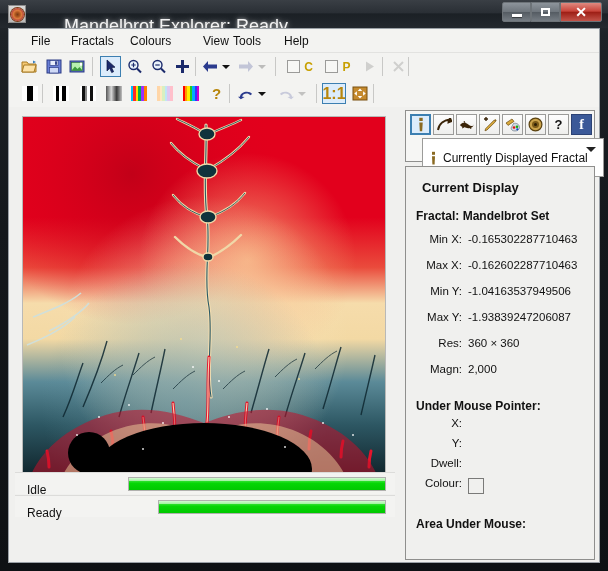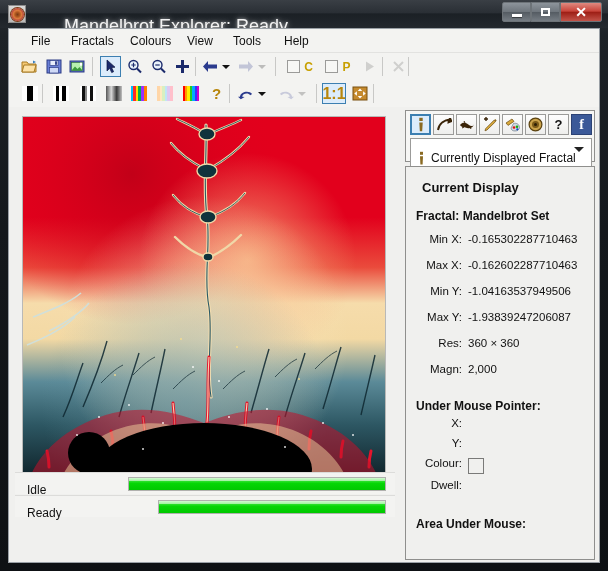--- a/index.html
+++ b/index.html
@@ -118,21 +118,21 @@
     background:#f6f6f4;border:1px solid #8f8f8d;box-sizing:border-box;
   }
   .ibtn{
     position:absolute;top:3px;width:21px;height:21px;
     background:linear-gradient(to bottom,#fdfdfd,#eeeeec);
     border:1px solid #9b9b99;box-sizing:border-box;
     display:flex;align-items:center;justify-content:center;
   }
   .ibtn.sel{border:2px solid #3c7fb1;background:#dcecfb;}
   #combo{
-    position:absolute;left:4px;top:27px;width:182px;height:39px;
+    position:absolute;left:16px;top:27px;width:182px;height:39px;
     background:#fff;border:1px solid #9b9b99;box-sizing:border-box;
     display:flex;align-items:center;text-align:right;
   }
   #combo .ctext{font-size:12px;color:#111;margin-left:5px;}
   #combo .carrow{position:absolute;right:7px;top:8px;
     width:0;height:0;border-left:5px solid transparent;border-right:5px solid transparent;border-top:5px solid #222;}
   #infobox{
     position:absolute;left:2px;top:57px;width:190px;height:394px;
     background:#f0f0ee;border:1px solid #8f8f8d;box-sizing:border-box;
     padding:8px 0 0 0;overflow:hidden;
@@ -170,21 +170,21 @@
       <div class="x">✕</div>
     </div>
   </div>
 
   <div id="client">
 
     <div id="menubar">
       <div class="menu-item" style="left:16px;"><span>File</span></div>
       <div class="menu-item" style="left:56px;"><span>Fractals</span></div>
       <div class="menu-item" style="left:115px;"><span>Colours</span></div>
-      <div class="menu-item" style="left:172px;"><span>View</span></div>
+      <div class="menu-item" style="left:188px;"><span>View</span></div>
       <div class="menu-item" style="left:218px;"><span>Tools</span></div>
       <div class="menu-item" style="left:269px;"><span>Help</span></div>
     </div>
 
     <div class="tbrow" id="tb1">
       <div class="tbtn" style="left:10px;">
         <svg width="17" height="15" viewBox="0 0 17 15">
           <path d="M1 3h5l1.5 2H15v8H1z" fill="#f5c873" stroke="#a87b23" stroke-width="1"></path>
           <path d="M3 6h12l-2 7H1z" fill="#fde2a8" stroke="#a87b23" stroke-width="1"></path>
           <path d="M12 1.5l3 1.5-3 1.5z" fill="#3a7fbf"></path>
@@ -598,28 +598,28 @@
 
         <div style="margin-top:4px;">
           <div class="mp">
             <span class="k" style="width:52px;">X:</span>
             <span class="v" style="position:absolute;left:62px;font-size:11.5px;"></span>
           </div>
           <div class="mp">
             <span class="k" style="width:52px;">Y:</span>
             <span class="v" style="position:absolute;left:62px;font-size:11.5px;"></span>
           </div>
+          <div class="mp">
+            <span class="k" style="width:52px;">Dwell:</span>
+            <span class="v" style="position:absolute;left:62px;font-size:11.5px;"></span>
+          </div>
           <div class="mp" style="height:22px;">
             <span class="k" style="width:52px;">Colour:</span>
             <span id="colour-swatch" style="background: rgb(240, 240, 238);"></span>
           </div>
-          <div class="mp">
-            <span class="k" style="width:52px;">Dwell:</span>
-            <span class="v" style="position:absolute;left:62px;font-size:11.5px;"></span>
-          </div>
         </div>
 
         <div class="sub" style="margin-top:18px;">Area Under Mouse:</div>
       </div>
     </div>
 
   </div>
 </div>
 
 </body></html>

